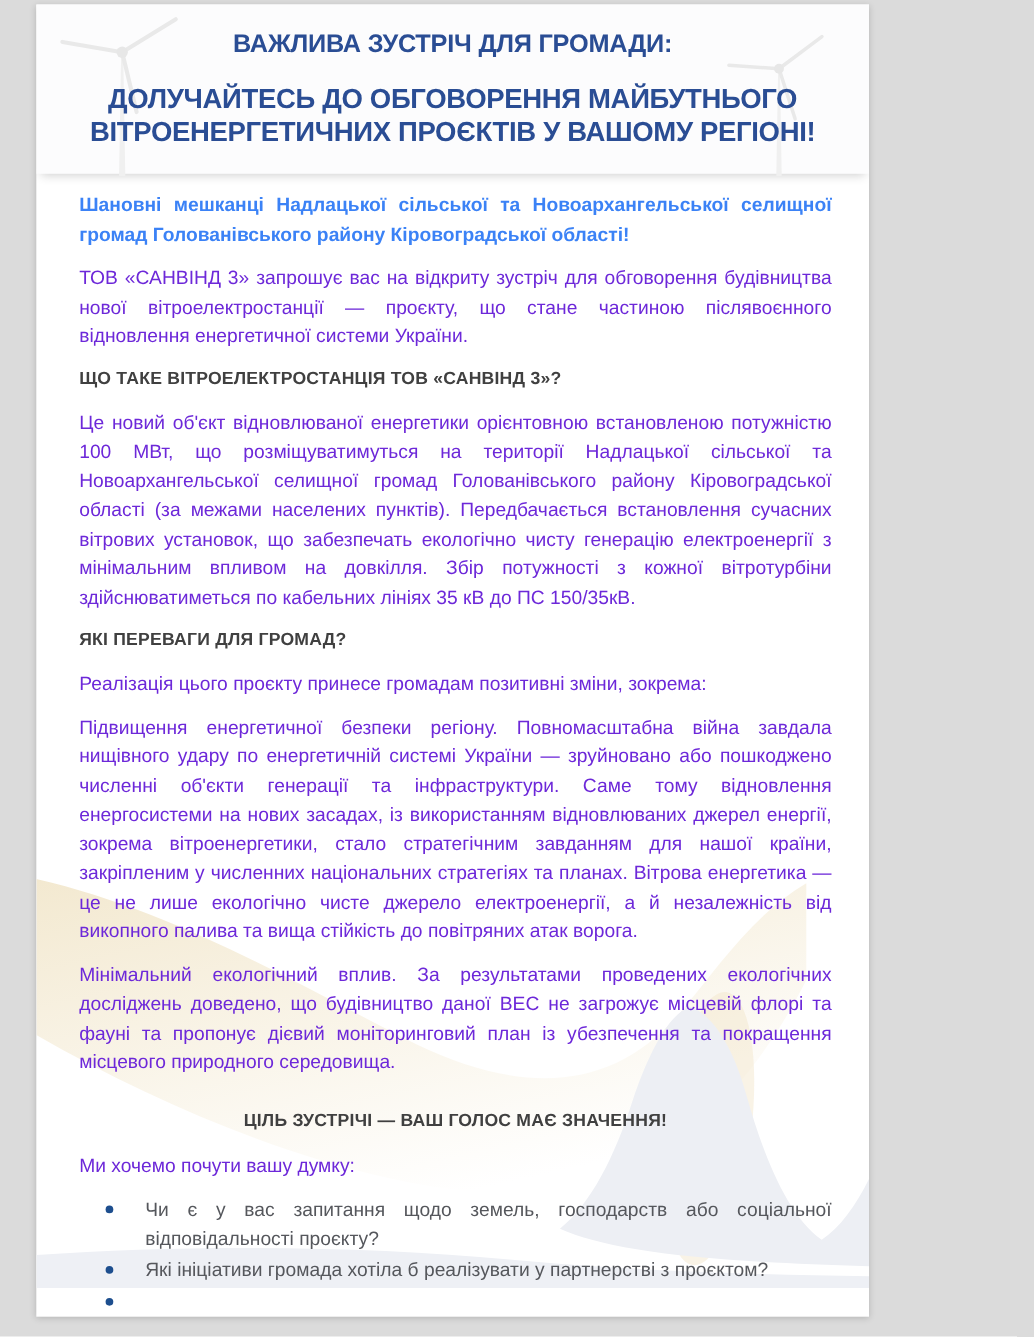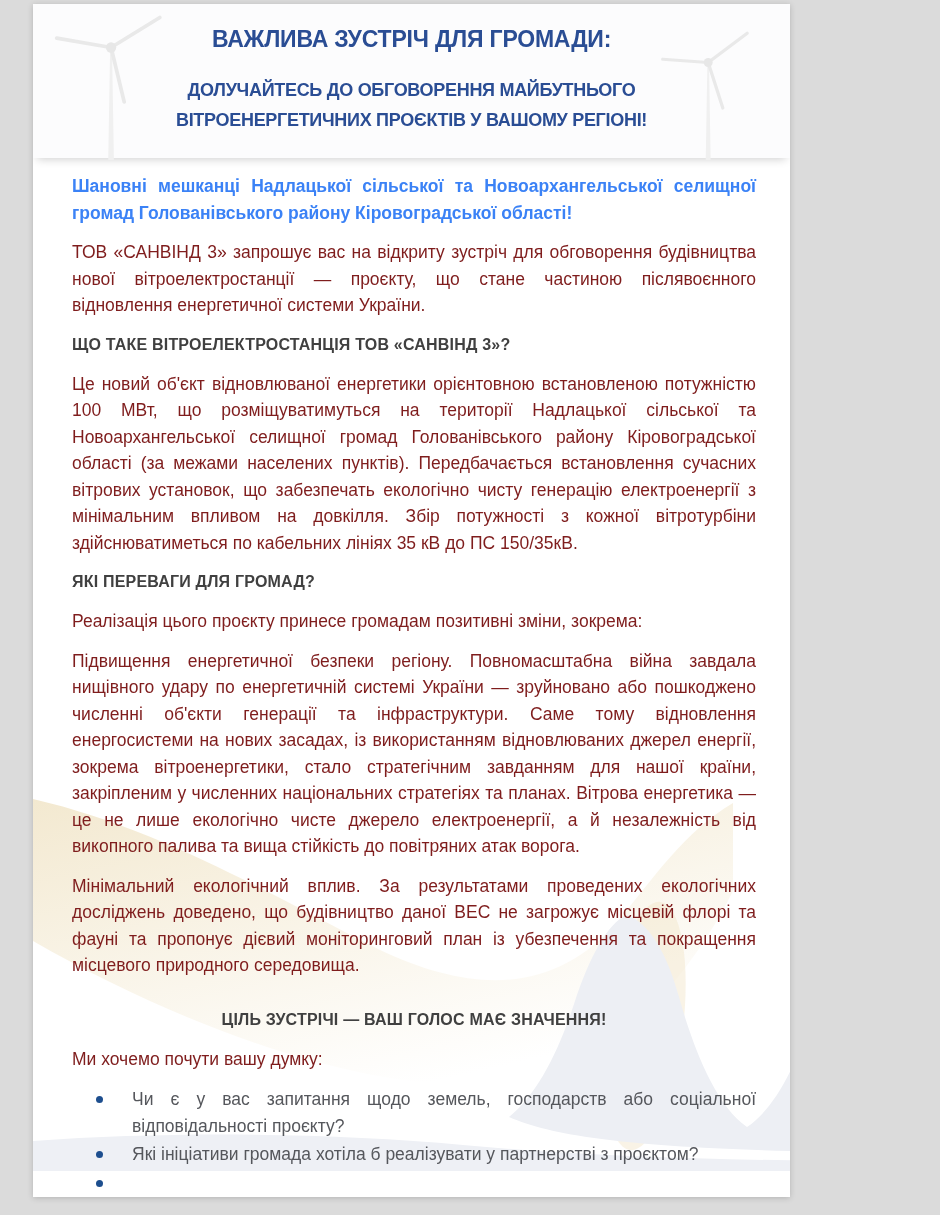--- a/index.html
+++ b/index.html
@@ -32,21 +32,21 @@
   .turbine-right{right:28px;top:26px;height:130px;}
   .title-line1{
     margin:0;padding-top:22px;
     font-size:23px;font-weight:bold;
     letter-spacing:-0.2px;
     color:#2a4d94;
     position:relative;z-index:1;
   }
   .title-line23{
     margin:0;
-    font-size:18px;font-weight:bold;
+    font-size:25px;font-weight:bold;
     line-height:30px;
     letter-spacing:-0.3px;
     color:#2a4d94;
     position:relative;z-index:1;
   }
   .title-gap{height:22px;}
   
   .flyer-body{
     position:relative;
     padding:15px 34px 0 39px;
@@ -57,21 +57,21 @@
     left:0;bottom:0;
     width:875px;height:400px;
     z-index:0;
     pointer-events:none;
   }
   .flyer-body p,.flyer-body h3,.flyer-body ul{position:relative;z-index:1;}
   .flyer-body p{
     margin:0 0 13px 0;
     font-size:17.5px;
     line-height:26.5px;
-    color:#7f1d1d;
+    color:#6d28d9;
     text-align:justify;
   }
   p.intro-bold{
     font-weight:bold;
     color:#3b82f6;
   }
   .flyer-body h3{
     margin:7px 0 13px 0;
     font-size:16px;
     font-weight:bold;

